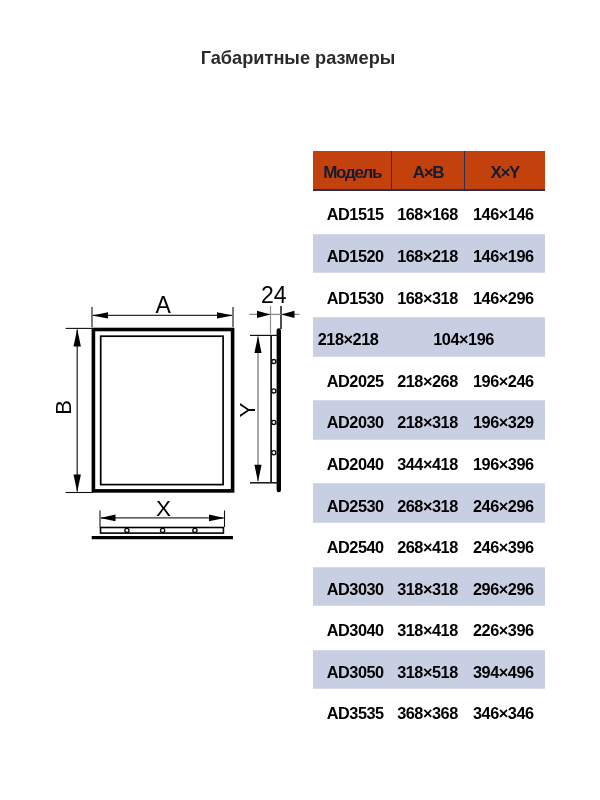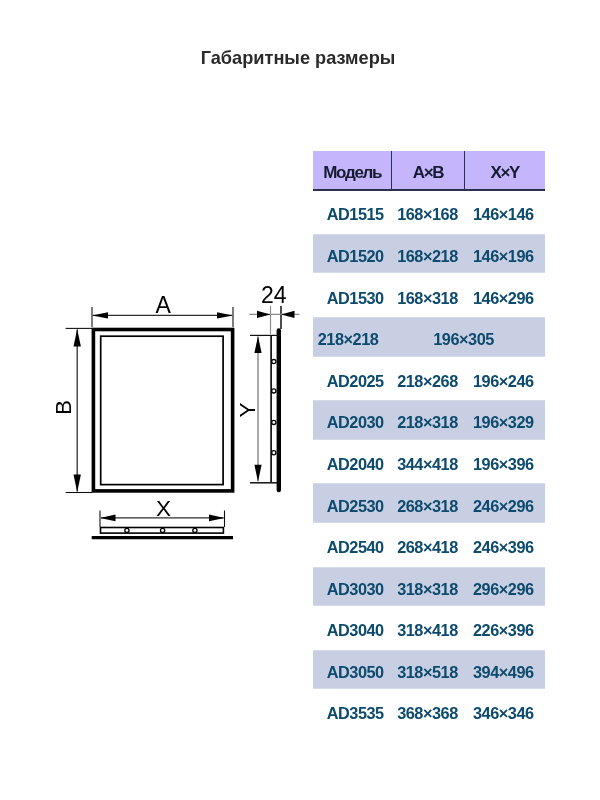--- a/index.html
+++ b/index.html
@@ -1,25 +1,25 @@
 <!DOCTYPE html>
 <html><head>
 <meta charset="utf-8">
 <style>
   html,body{margin:0;padding:0;}
   *{box-sizing:border-box;}
   body{width:600px;height:800px;background:#ffffff;font-family:"Liberation Sans",sans-serif;position:relative;overflow:hidden;}
   .title{position:absolute;will-change:transform;top:49px;left:0;width:596px;text-align:center;font-size:18.2px;font-weight:700;color:#2a2a2a;line-height:18px;}
   .tbl{position:absolute;will-change:transform;left:313px;top:151px;width:232px;font-weight:700;}
-  .thead{display:flex;height:40.3px;background:#c4b5fd;border-bottom:2px solid #2b3050;color:#161b31;font-size:17px;letter-spacing:-1.3px;}
+  .thead{display:flex;height:40.3px;background:#c2410c;border-bottom:2px solid #2b3050;color:#161b31;font-size:17px;letter-spacing:-1.3px;}
   .thead .c{display:flex;align-items:center;justify-content:center;padding-top:5px;}
   .c1{width:79.4px;border-right:1.8px solid #2b3050;}
   .c2{width:72.2px;border-right:1.8px solid #2b3050;}
   .c3{flex:1;}
-  .row{display:flex;height:41.6px;font-size:16.3px;letter-spacing:-0.45px;color:#0c4a6e;}
+  .row{display:flex;height:41.6px;font-size:16.3px;letter-spacing:-0.45px;color:#000000;}
   .row .c{display:flex;align-items:center;justify-content:center;padding-top:5.5px;}
   .row .c1{padding-left:7px;}
   
   .row .c3{padding-right:3px;}
   .row .c1,.row .c2{border-right:2px solid transparent;}
   .row.s{background:#c9cfe3;box-shadow:inset 0 1.3px 0 #fff, inset 0 -1.3px 0 #fff;}
   svg{position:absolute;left:0;top:0;will-change:transform;}
   svg text{font-family:"Liberation Sans",sans-serif;}
 </style>
 </head>
@@ -96,21 +96,21 @@
       <div class="c c2">168×218</div>
       <div class="c c3">146×196</div>
   </div>
   <div class="row">
     <div class="c c1">AD1530</div>
       <div class="c c2">168×318</div>
       <div class="c c3">146×296</div>
   </div>
   <div class="row s">
       <div class="c c2">218×218</div>
-      <div class="c c3">196×305</div>
+      <div class="c c3">104×196</div>
   </div>
   <div class="row">
     <div class="c c1">AD2025</div>
       <div class="c c2">218×268</div>
       <div class="c c3">196×246</div>
   </div>
   <div class="row s">
     <div class="c c1">AD2030</div>
       <div class="c c2">218×318</div>
       <div class="c c3">196×329</div>

